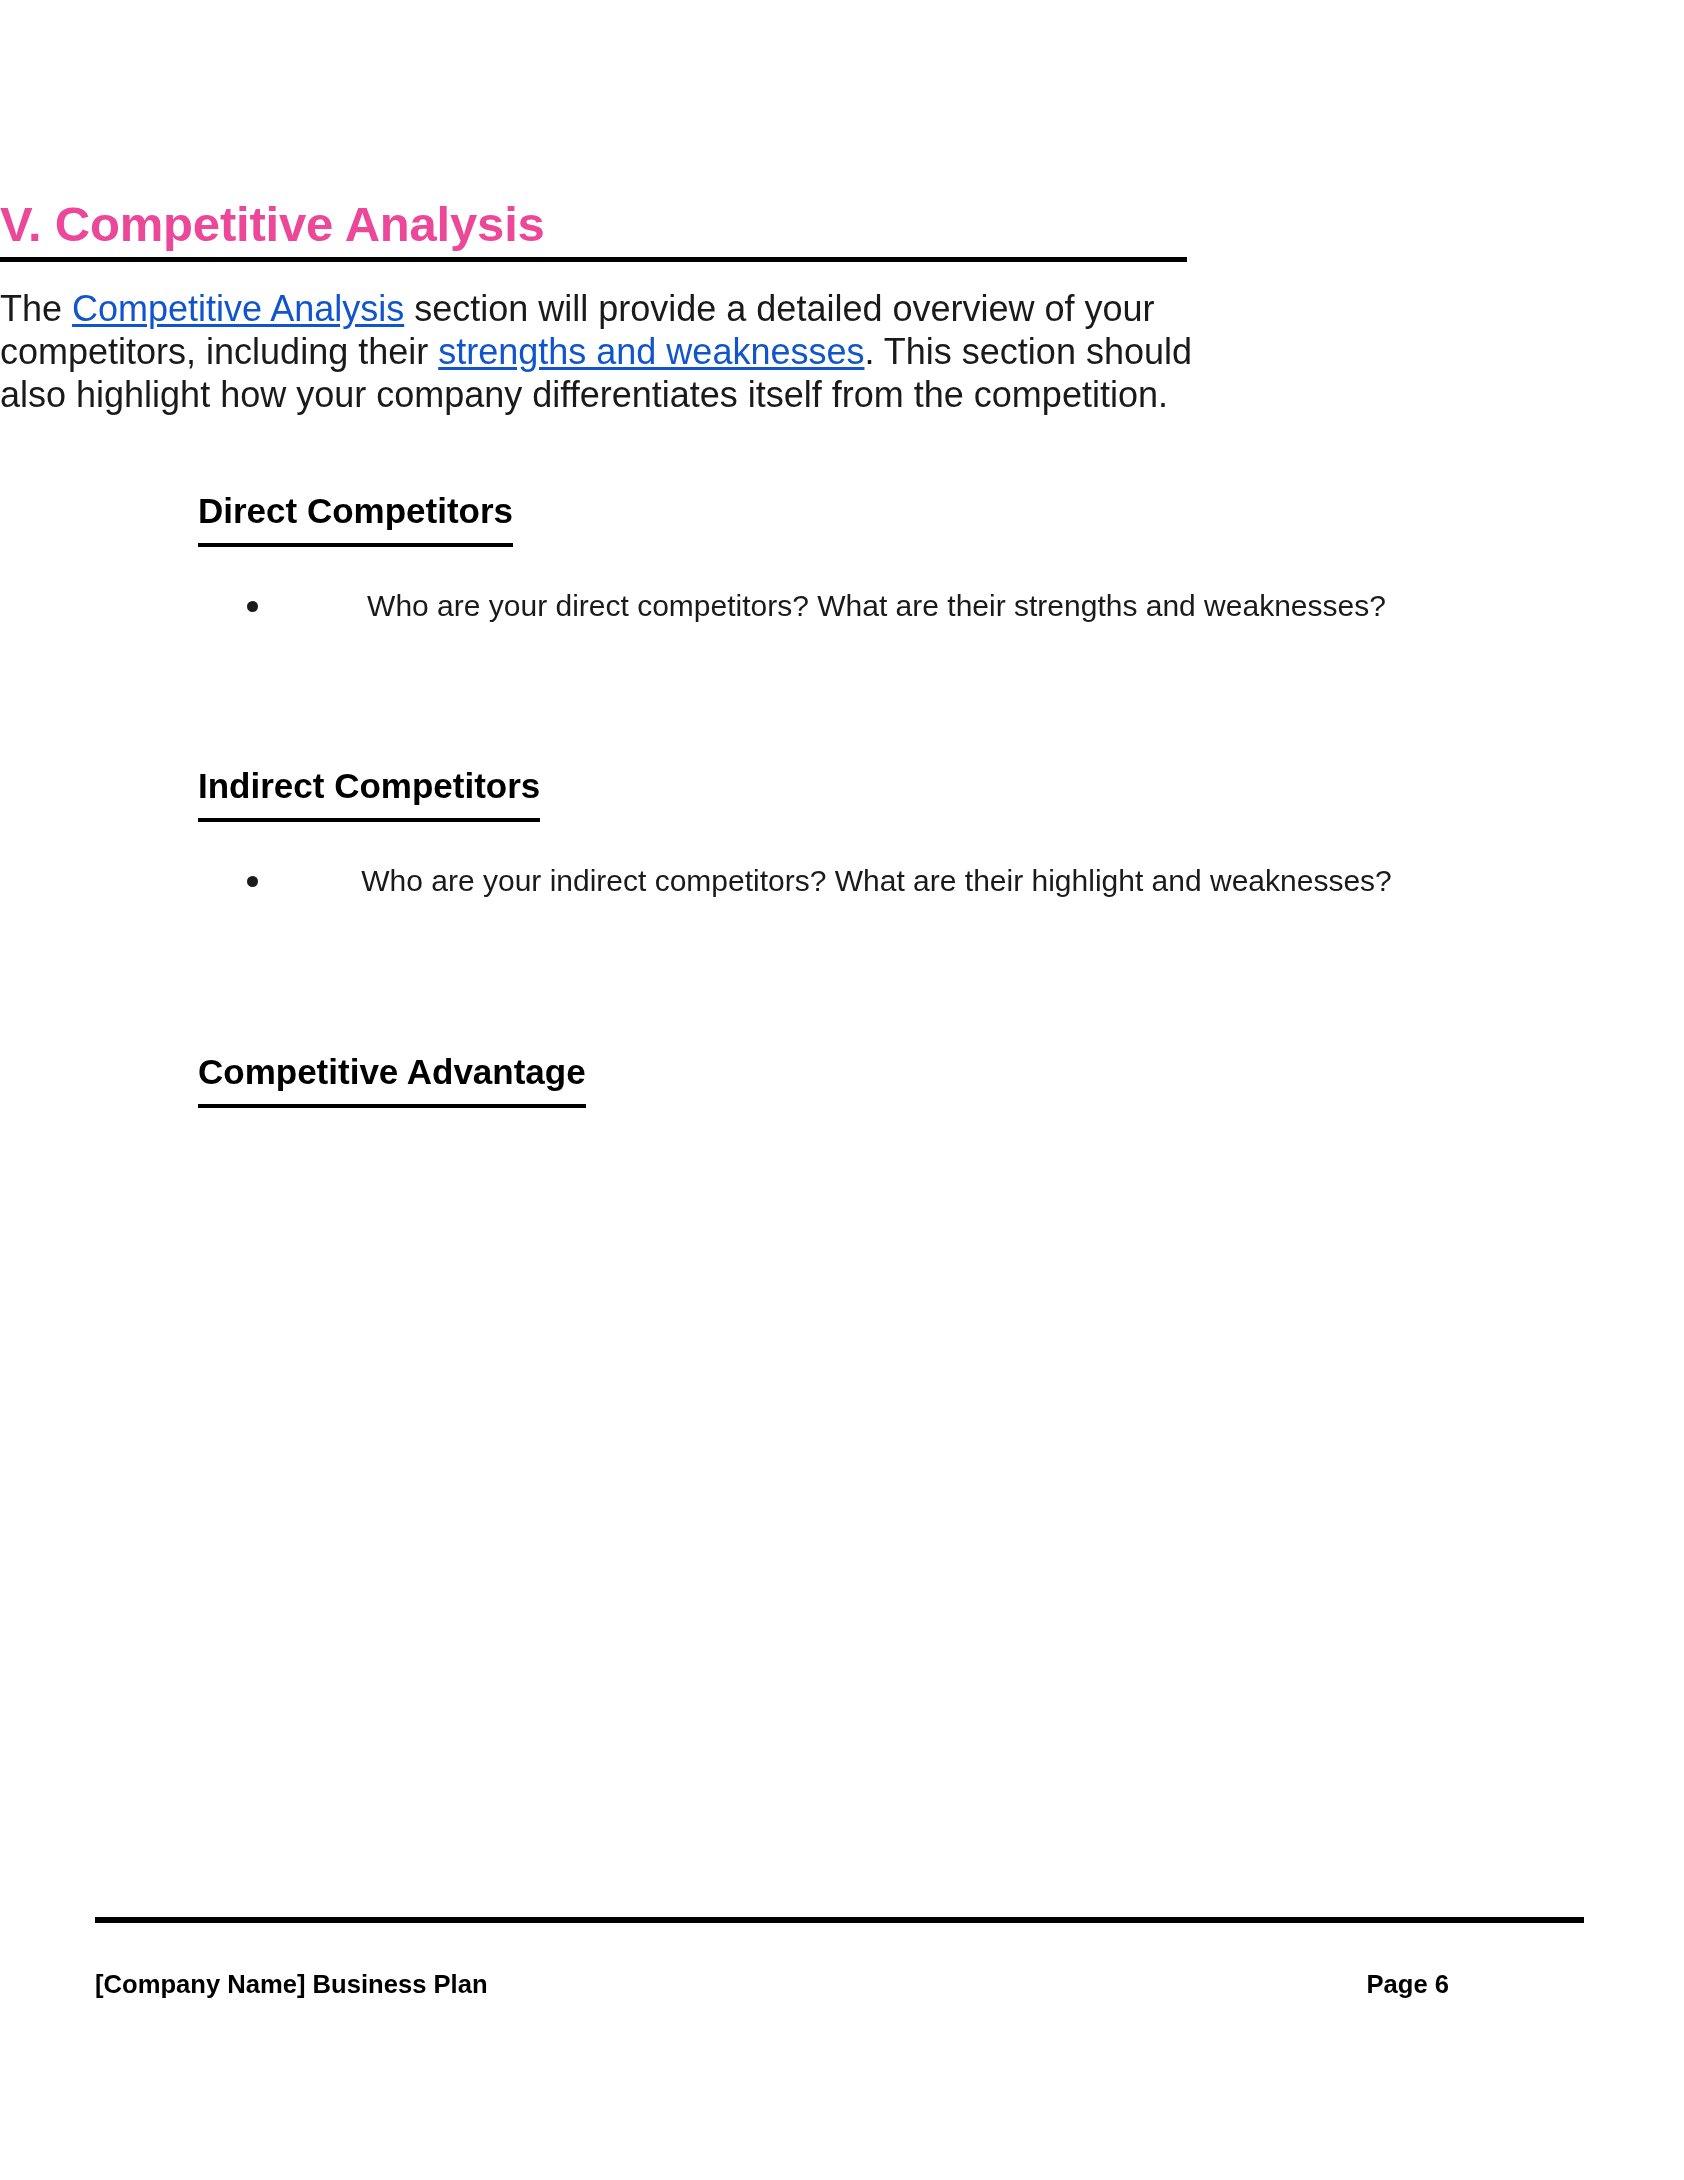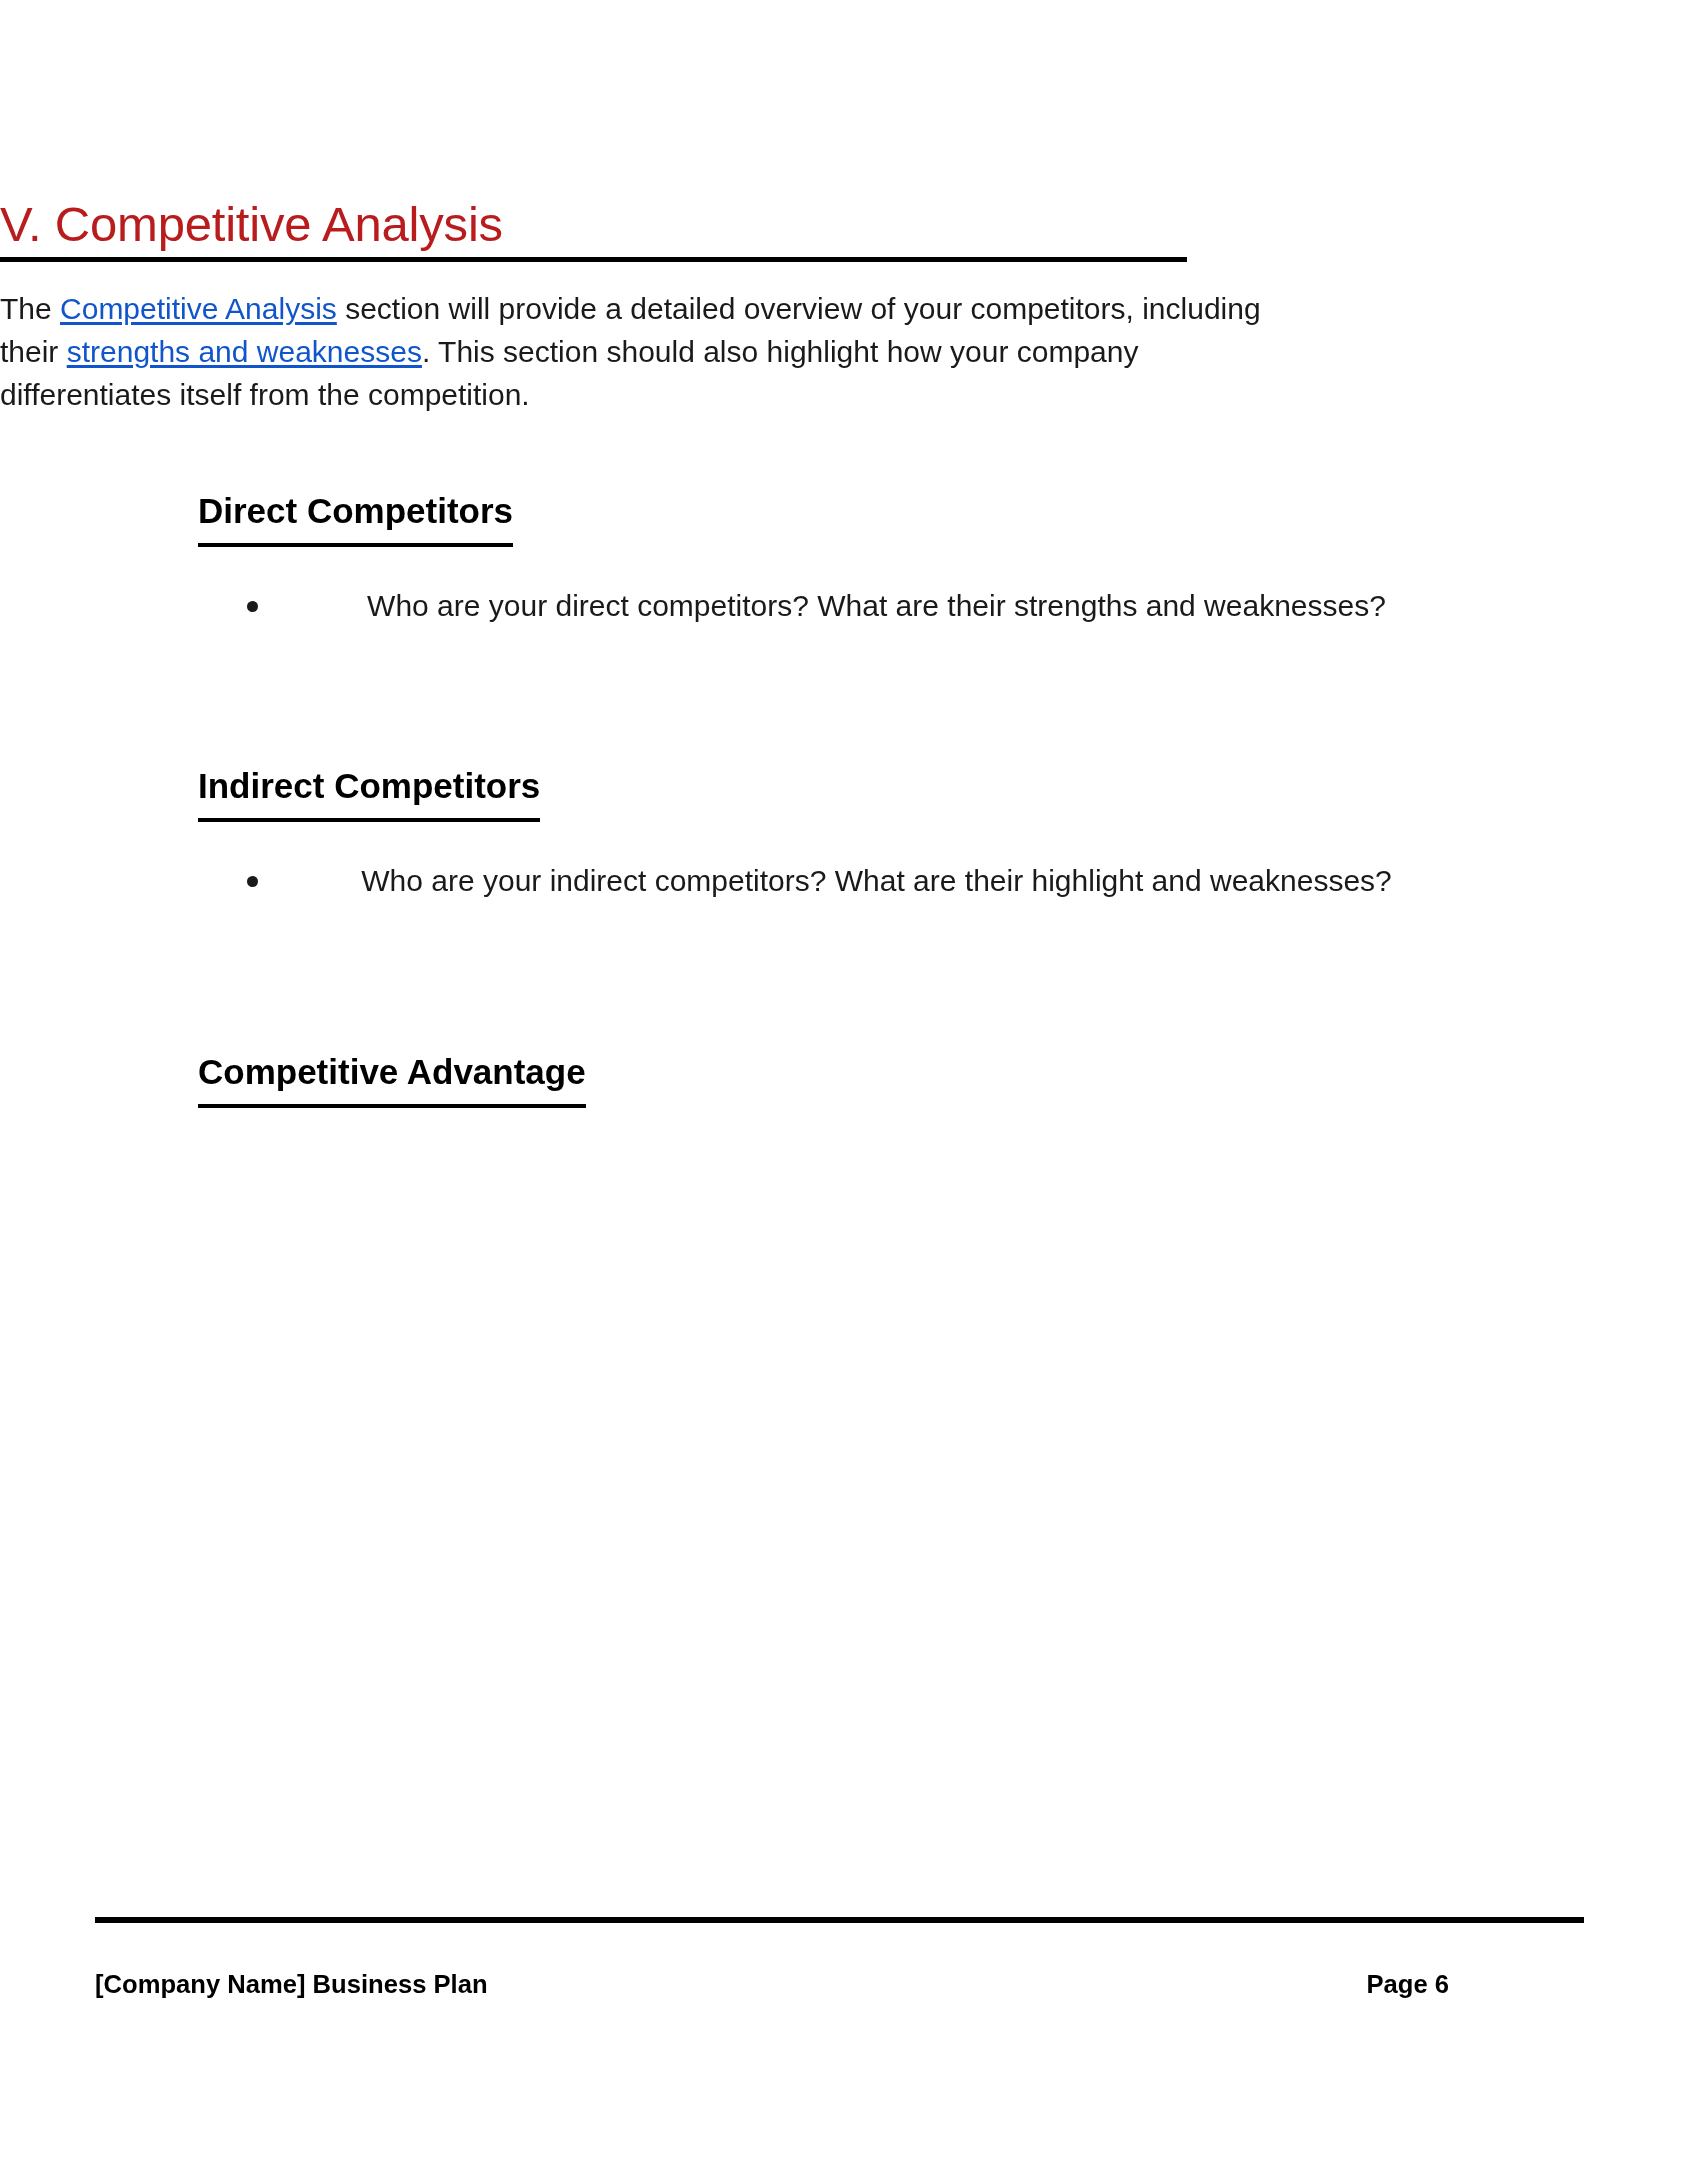--- a/index.html
+++ b/index.html
@@ -22,41 +22,41 @@
 
   
   .doc-title-wrap {
     position: absolute;
     left: 0;
     top: 198px;
     width: 1187px;
   }
   .doc-title {
     font-size: 49px;
-    font-weight: normal;
-    color: #b91c1c;
+    font-weight: bold;
+    color: #ec4899;
     letter-spacing: -0.2px;
     line-height: 1.08;
     margin: 0;
     padding: 0 0 6px 0;
     white-space: nowrap;
   }
   .title-rule {
     width: 100%;
     height: 5.1px;
     background: #000000;
   }
 
   
   .intro {
     position: absolute;
     left: 0;
     top: 287px;
     width: 1262px;
-    font-size: 30px;
+    font-size: 36px;
     line-height: 43px;
     color: #1a1a1a;
     margin: 0;
   }
   .doclink {
     color: #1155cc;
     text-decoration: underline;
     text-underline-offset: 2.6px;
     cursor: pointer;
   }

